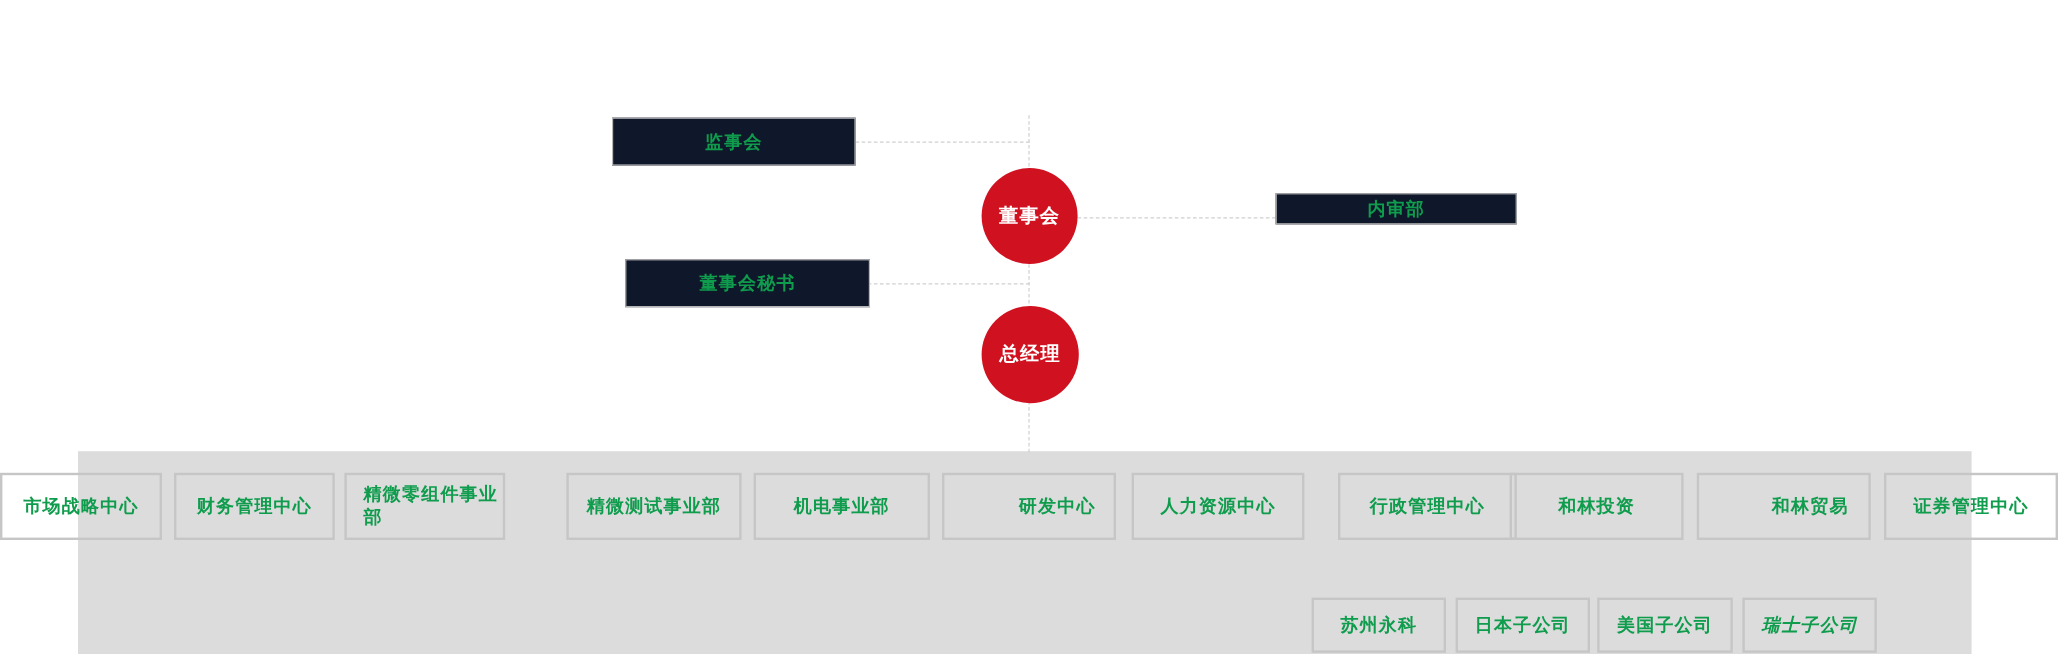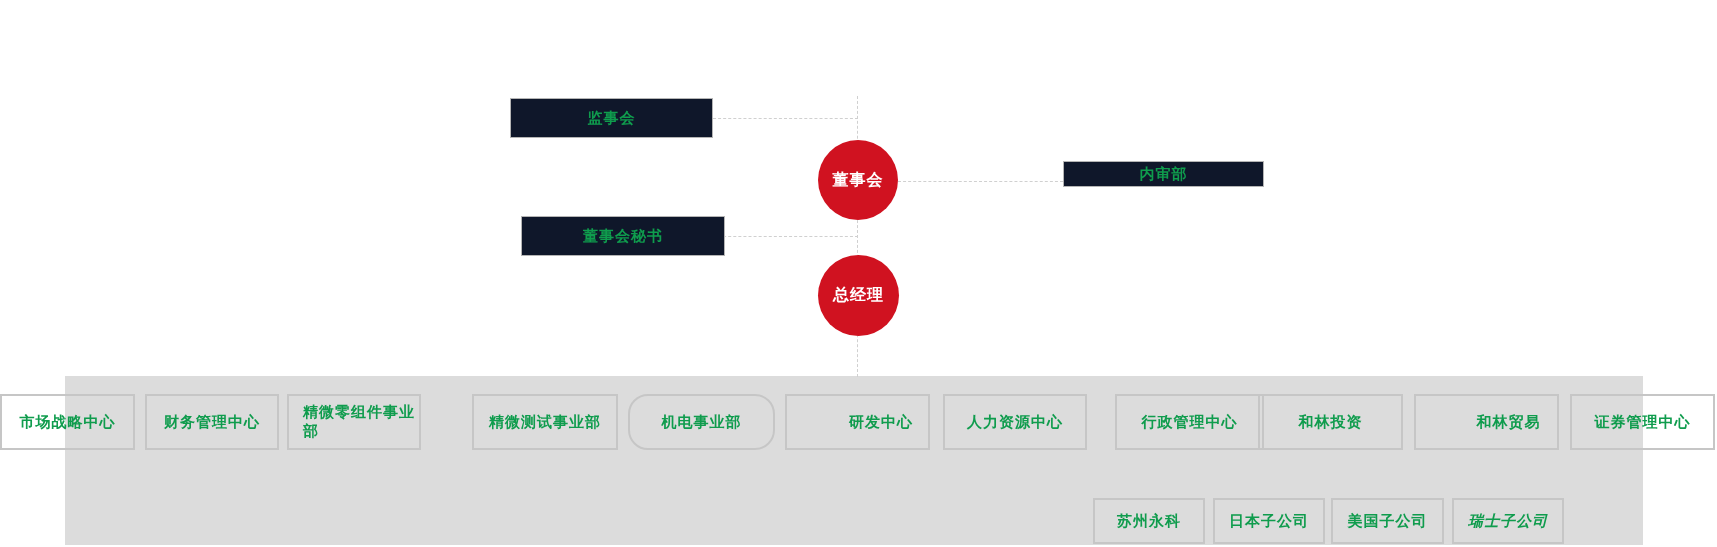--- a/index.html
+++ b/index.html
@@ -65,21 +65,21 @@
   <div class="wbox" style="left:510px;top:98px;width:203px;height:40px;">监事会</div>
   <div class="wbox" style="left:1063px;top:161px;width:201px;height:26px;">内审部</div>
   <div class="wbox" style="left:509px;top:216px;width:204px;height:40px;margin-left:12px;">董事会秘书</div>
 
   <div class="band"></div>
 
   <div class="dept" style="left:0px;width:135px;">市场战略中心</div>
   <div class="dept" style="left:145px;width:134px;">财务管理中心</div>
   <div class="dept" style="left:287px;width:134px;padding-left:14px;">精微零组件事业部</div>
   <div class="dept" style="left:472px;width:146px;">精微测试事业部</div>
-  <div class="dept" style="left:628px;width:147px;border-radius:20px;">机电事业部</div>
+  <div class="dept" style="left:628px;width:147px;">机电事业部</div>
   <div class="dept" style="left:785px;width:145px;padding-left:47px;">研发中心</div>
   <div class="dept" style="left:943px;width:144px;">人力资源中心</div>
   <div class="dept" style="left:1098px;width:149px;margin-left:17px;">行政管理中心</div>
   <div class="dept" style="left:1258px;width:145px;">和林投资</div>
   <div class="dept" style="left:1414px;width:145px;padding-left:44px;">和林贸易</div>
   <div class="dept" style="left:1570px;width:145px;">证券管理中心</div>
 
   <div class="sub" style="left:1093px;width:112px;">苏州永科</div>
   <div class="sub" style="left:1213px;width:112px;">日本子公司</div>
   <div class="sub" style="left:1331px;width:113px;">美国子公司</div>

